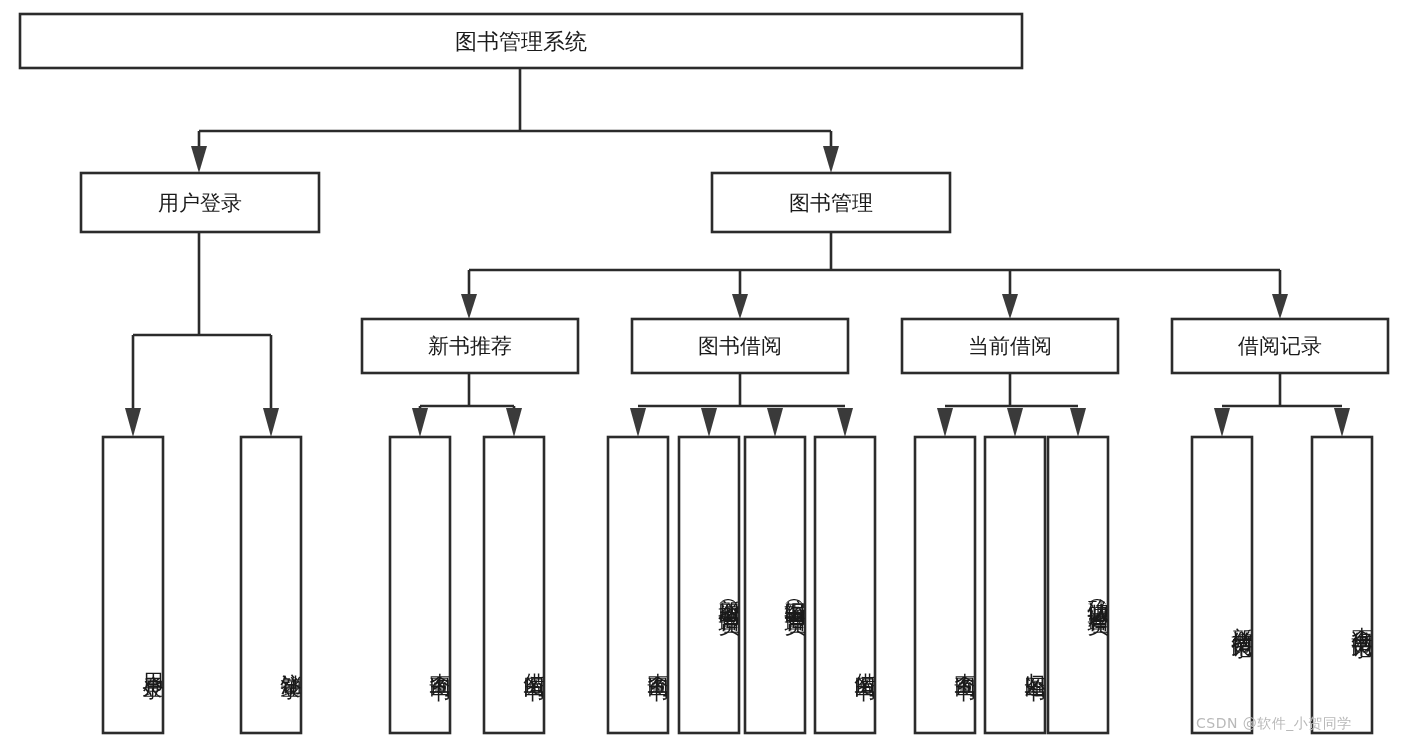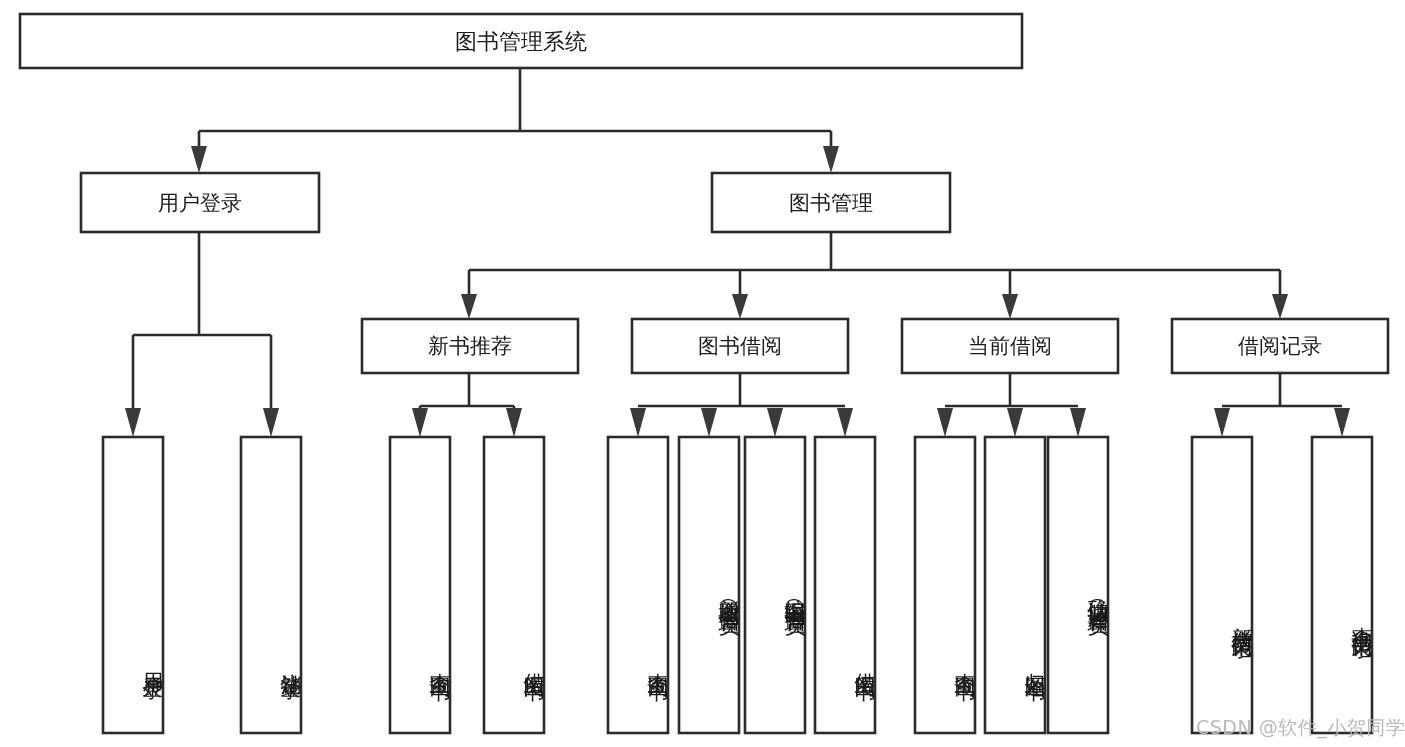--- a/index.html
+++ b/index.html
@@ -64,21 +64,21 @@
     color: #1a1a1a;
     display: flex;
     align-items: flex-start;
     justify-content: center;
     white-space: nowrap;
     pointer-events: none;
   }
   .watermark {
     position: absolute;
     font-family: "DejaVu Sans", "Liberation Sans", sans-serif;
-    font-size: 19px;
+    font-size: 14px;
     color: #b9b9b9;
     letter-spacing: 0.5px;
     white-space: nowrap;
   }
 </style>
 </head>
 <body>
 
 <div id="diagram-root">
 

